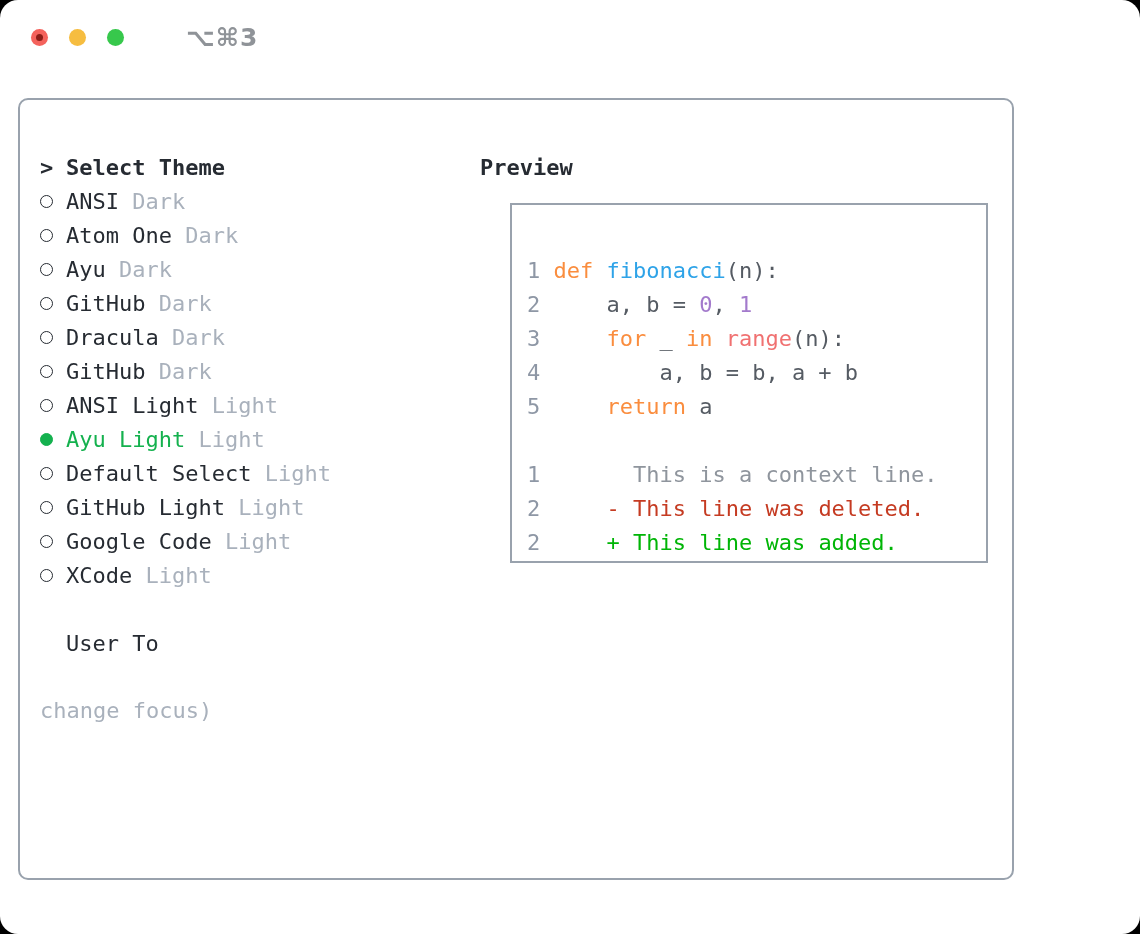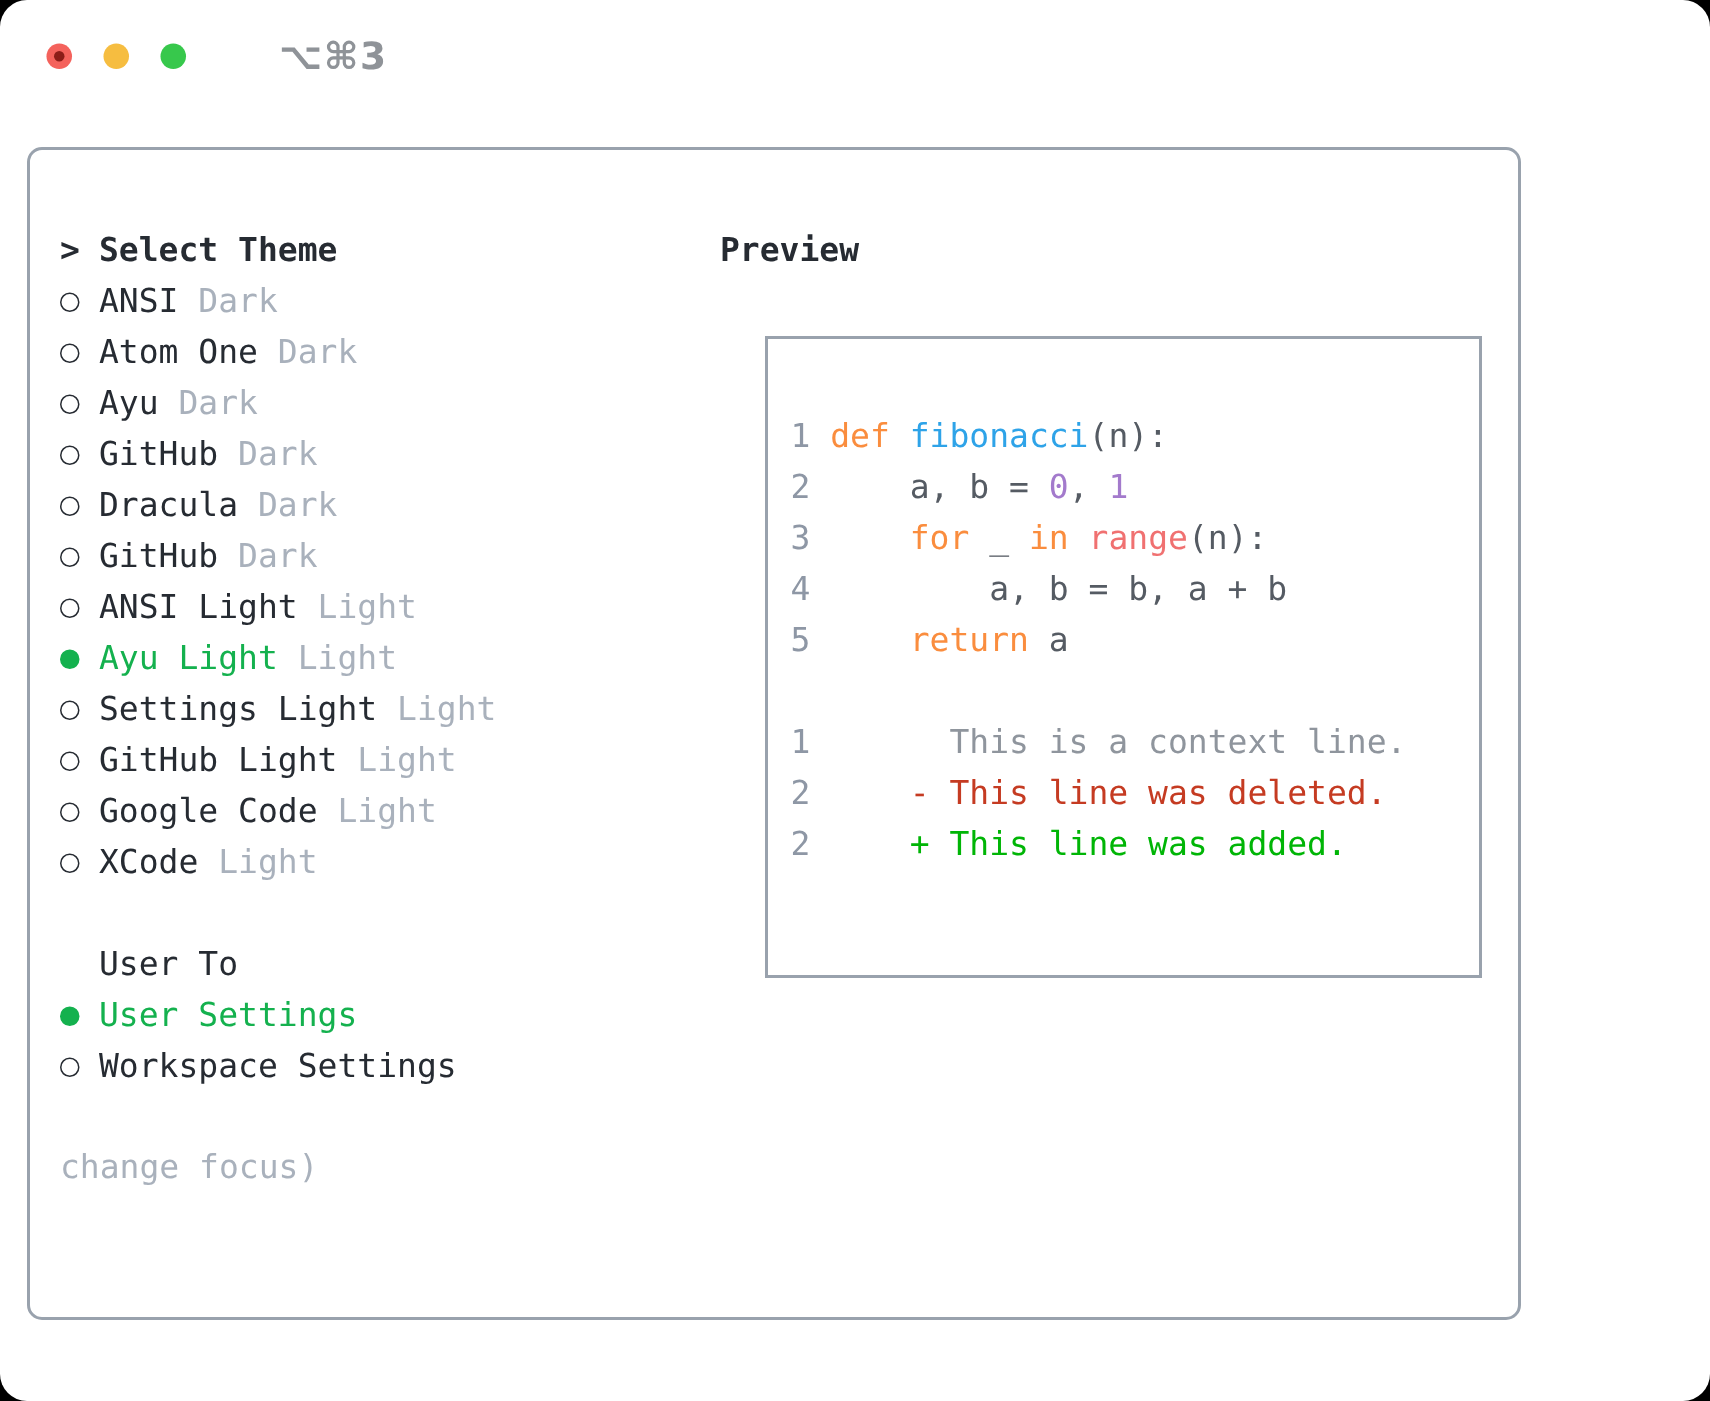--- a/index.html
+++ b/index.html
@@ -28,22 +28,22 @@
   .dot.filled{background:var(--green);border-color:var(--green);}
   .label{white-space:pre;}
   .header .label{font-weight:bold;}
   .variant{color:var(--muted);}
   .selected{color:var(--green);}
   .spacer{height:34px;}
   .hint{font-size:22px;line-height:34px;color:var(--muted);white-space:pre;}
   
   .preview-label{position:absolute;left:460px;top:50px;height:34px;display:flex;align-items:center;
     font-weight:bold;font-size:22px;color:var(--text);}
-  .preview-box{position:absolute;left:490px;top:103px;width:478px;height:428px;box-sizing:border-box;
-    border:2px solid var(--border);background:#fff;margin-top:21px;}
+  .preview-box{position:absolute;left:490px;top:103px;width:478px;height:360px;box-sizing:border-box;
+    border:2px solid var(--border);background:#fff;}
   .code{position:absolute;left:15px;top:49px;font-size:22px;line-height:34px;white-space:pre;}
   .cline{height:34px;}
   .ln{display:inline-block;width:1ch;margin-right:1ch;color:var(--line_number);}
   .tok-kw{color:var(--keyword);}
   .tok-fn{color:var(--function);}
   .tok-num{color:var(--number);}
   .tok-bi{color:var(--builtin);}
   .tok-code{color:var(--code_text);}
   .tok-ctx{color:var(--context);}
   .tok-del{color:var(--deleted);}
@@ -123,21 +123,21 @@
             <span class="marker">
               <span class="dot filled"></span>
             </span>
             <span class="label selected">Ayu Light</span>
             <span class="label variant"> Light</span>
           </div>
           <div class="row">
             <span class="marker">
               <span class="dot"></span>
             </span>
-            <span class="label">Settings Light</span>
+            <span class="label">Default Select</span>
             <span class="label variant"> Light</span>
           </div>
           <div class="row">
             <span class="marker">
               <span class="dot"></span>
             </span>
             <span class="label">GitHub Light</span>
             <span class="label variant"> Light</span>
           </div>
           <div class="row">
@@ -156,34 +156,20 @@
           </div>
         </div>
 
       <div class="spacer"></div>
 
       <div class="row">
         <span class="marker"></span>
         <span class="label">User To</span>
       </div>
 
-      <div>
-          <div class="row">
-            <span class="marker">
-              <span class="dot filled"></span>
-            </span>
-            <span class="label selected">User Settings</span>
-          </div>
-          <div class="row">
-            <span class="marker">
-              <span class="dot"></span>
-            </span>
-            <span class="label">Workspace Settings</span>
-          </div>
-        </div>
 
       <div class="spacer"></div>
 
       <div class="hint">change focus)</div>
     </div>
 
     <div class="preview-label">Preview</div>
 
     <div class="preview-box">
       <div class="code"><div class="cline"><span class="ln">1</span><span class="tok-kw">def </span><span class="tok-fn">fibonacci</span><span class="tok-code">(n):</span></div><div class="cline"><span class="ln">2</span><span class="tok-code">    a, b = </span><span class="tok-num">0</span><span class="tok-code">, </span><span class="tok-num">1</span></div><div class="cline"><span class="ln">3</span><span class="tok-code">    </span><span class="tok-kw">for</span><span class="tok-code"> _ </span><span class="tok-kw">in</span><span class="tok-code"> </span><span class="tok-bi">range</span><span class="tok-code">(n):</span></div><div class="cline"><span class="ln">4</span><span class="tok-code">        a, b = b, a + b</span></div><div class="cline"><span class="ln">5</span><span class="tok-code">    </span><span class="tok-kw">return</span><span class="tok-code"> a</span></div><div class="cline"><span class="ln"></span></div><div class="cline"><span class="ln">1</span><span class="tok-ctx">      This is a context line.</span></div><div class="cline"><span class="ln">2</span><span class="tok-code">    </span><span class="tok-del">- This line was deleted.</span></div><div class="cline"><span class="ln">2</span><span class="tok-code">    </span><span class="tok-add">+ This line was added.</span></div></div>

